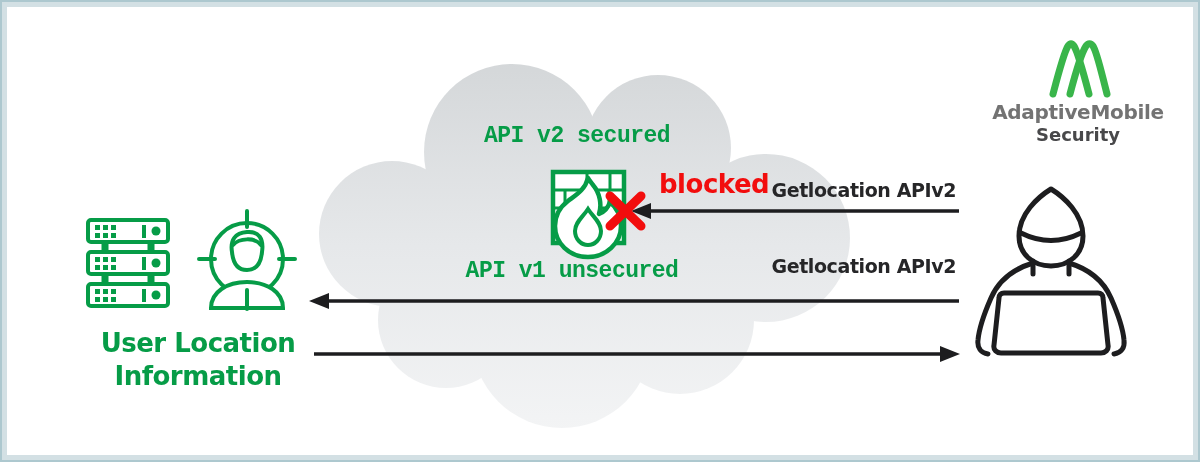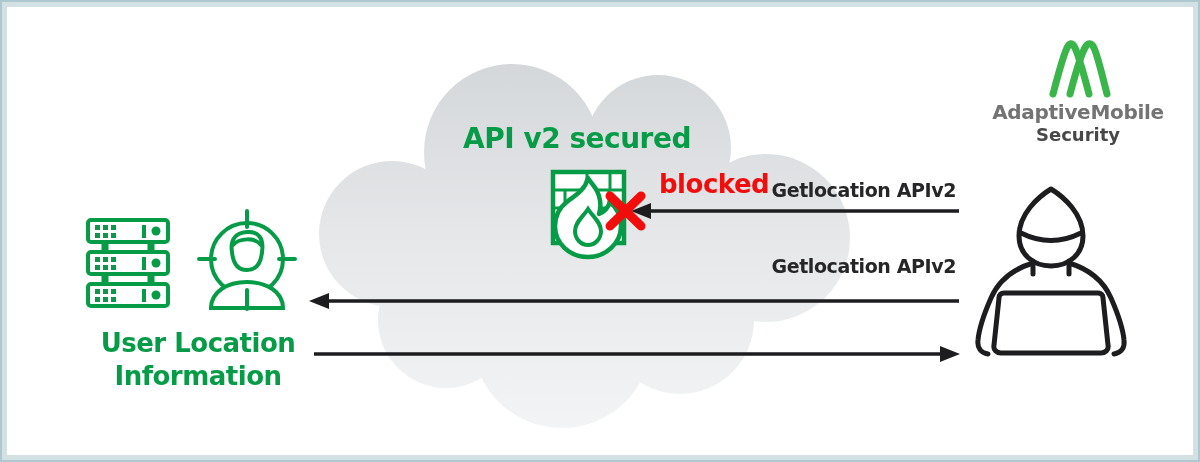--- a/index.html
+++ b/index.html
@@ -6,21 +6,21 @@
   .frame{
     position:relative;width:1200px;height:462px;box-sizing:border-box;
     background:#ffffff;border:2px solid #adc8cf;box-shadow:inset 0 0 0 5px #d3e0e4;
     font-family:"DejaVu Sans","Liberation Sans",sans-serif;overflow:hidden;
   }
   .diagram-svg{position:absolute;left:0;top:0;}
   .lbl{position:absolute;font-weight:700;line-height:1.15;white-space:nowrap;}
   .green{color:#069c47;}
   .red{color:#f20d0d;}
   .ink{color:#262628;}
-  .api-lbl{font-size:28px;text-align:center;letter-spacing:-0.5px;}
+  .api-lbl{font-size:23px;text-align:center;letter-spacing:-0.5px;font-family:Liberation Mono, monospace;}
   .flow-lbl{font-size:19px;letter-spacing:-0.4px;}
   .blocked-lbl{font-size:26px;letter-spacing:-0.5px;margin-left:16px;}
   .dest-lbl{font-size:26px;text-align:center;letter-spacing:-0.5px;}
   .brand-lbl{font-size:20px;text-align:center;color:#737373;letter-spacing:-0.3px;}
   .brand-sub{font-size:18px;text-align:center;color:#48484a;font-weight:700;}
 </style>
 </head>
 <body>
 
 <div class="frame">
@@ -134,20 +134,21 @@
       <path d="M1068,92 C1073,73 1080,50 1084,44 C1086,41 1089,41 1091,44 C1095,50 1100,73 1105,92"></path>
     </g>
   </svg>
 
   <div class="lbl green api-lbl" style="left:420px;top:121px;width:310px;">API v2 secured</div>
 
   <div class="lbl red blocked-lbl" style="left:641px;top:168px;">blocked</div>
 
   <div class="lbl ink flow-lbl" style="right:242px;top:178px;">Getlocation APIv2</div>
 
+  <div class="lbl green api-lbl" style="left:410px;top:256px;width:320px;">API v1 unsecured</div>
 
   <div class="lbl ink flow-lbl" style="right:242px;top:254px;">Getlocation APIv2</div>
 
 
   <div class="lbl green dest-lbl" style="left:66px;top:327px;width:260px;">User Location</div>
   <div class="lbl green dest-lbl" style="left:66px;top:360px;width:260px;">Information</div>
 
   <div class="lbl brand-lbl" style="left:973px;top:99px;width:206px;">AdaptiveMobile</div>
   <div class="lbl brand-sub" style="left:973px;top:123px;width:206px;">Security</div>
 

